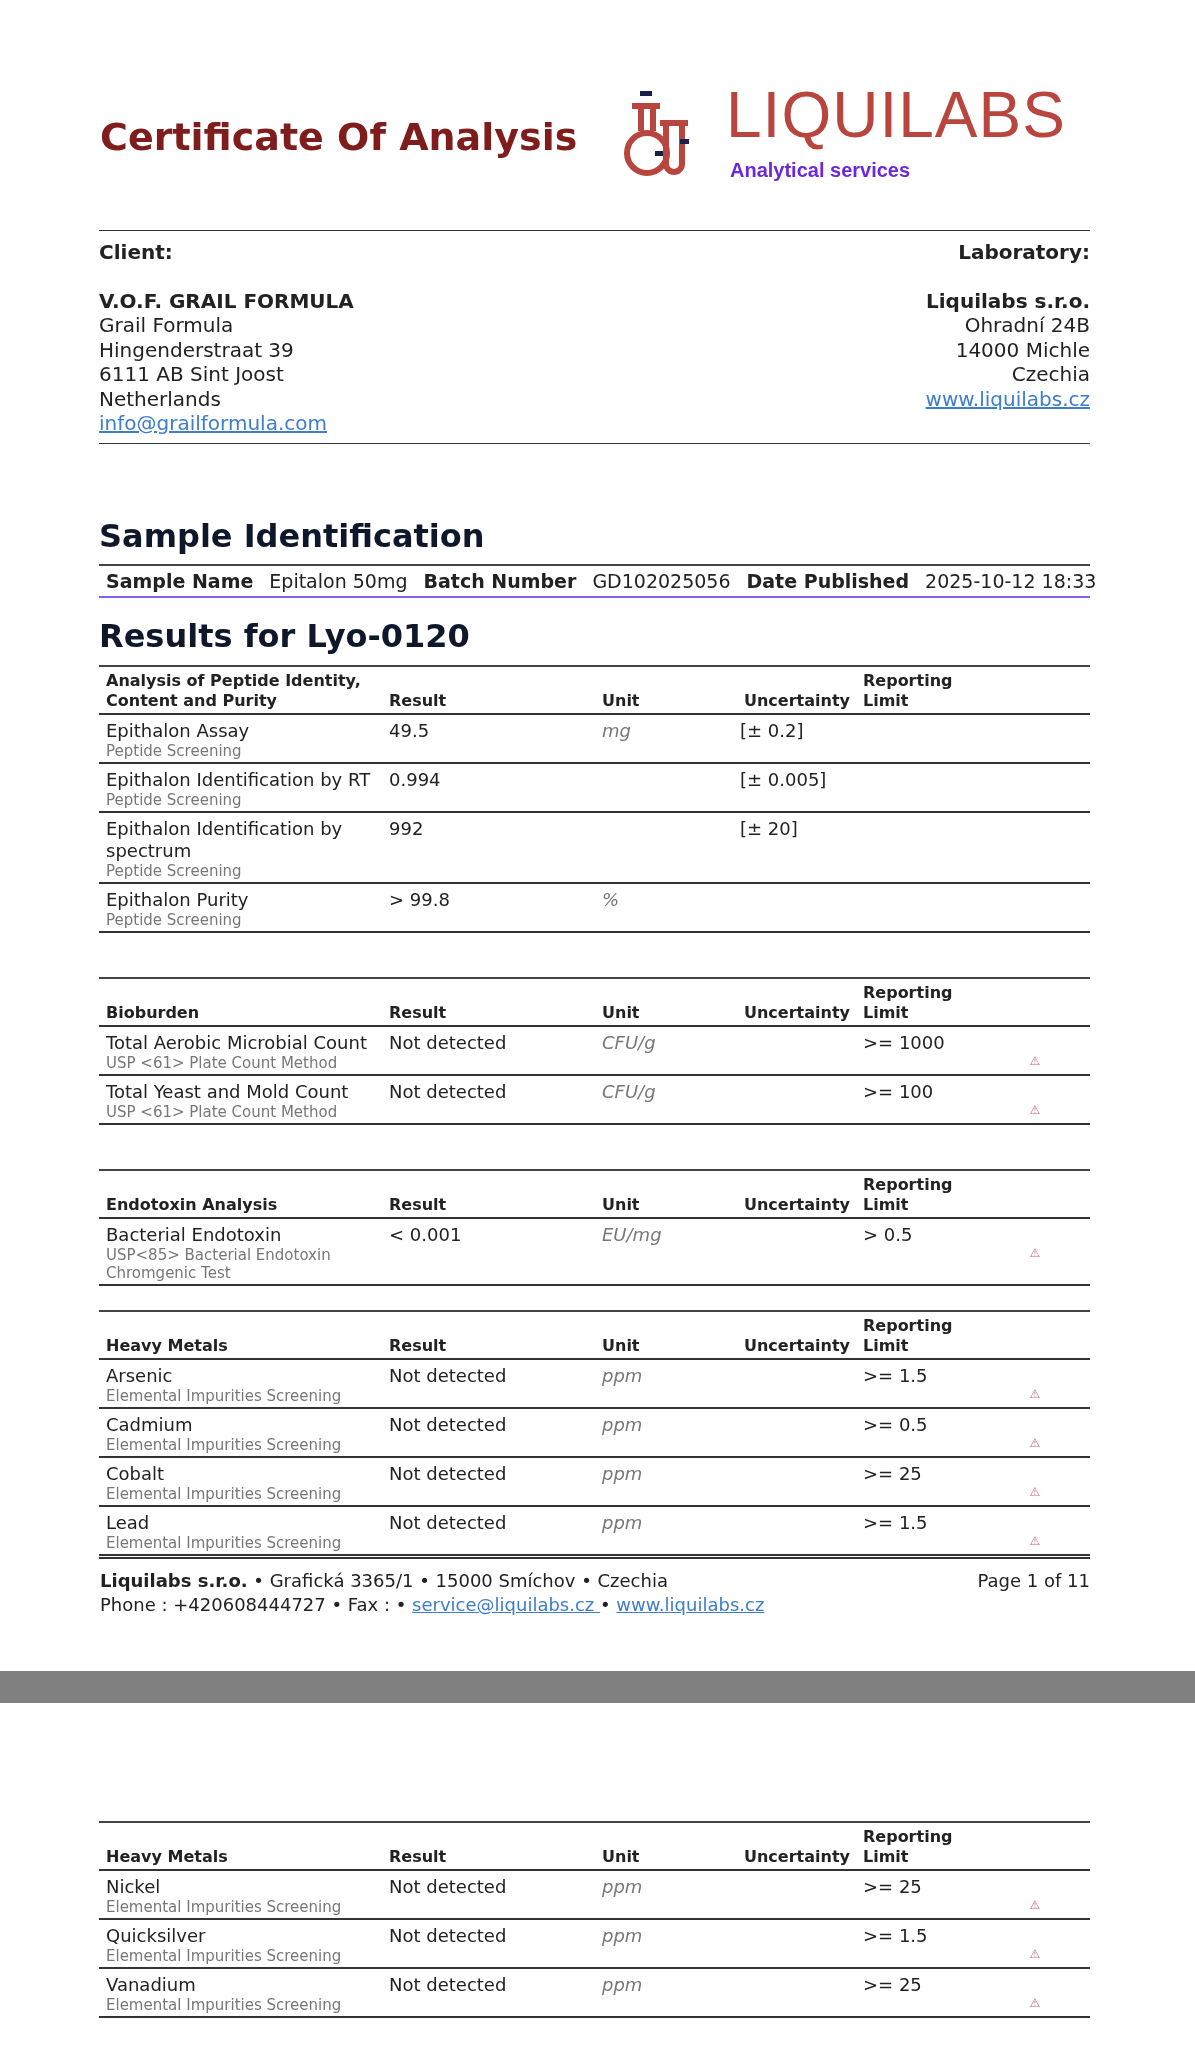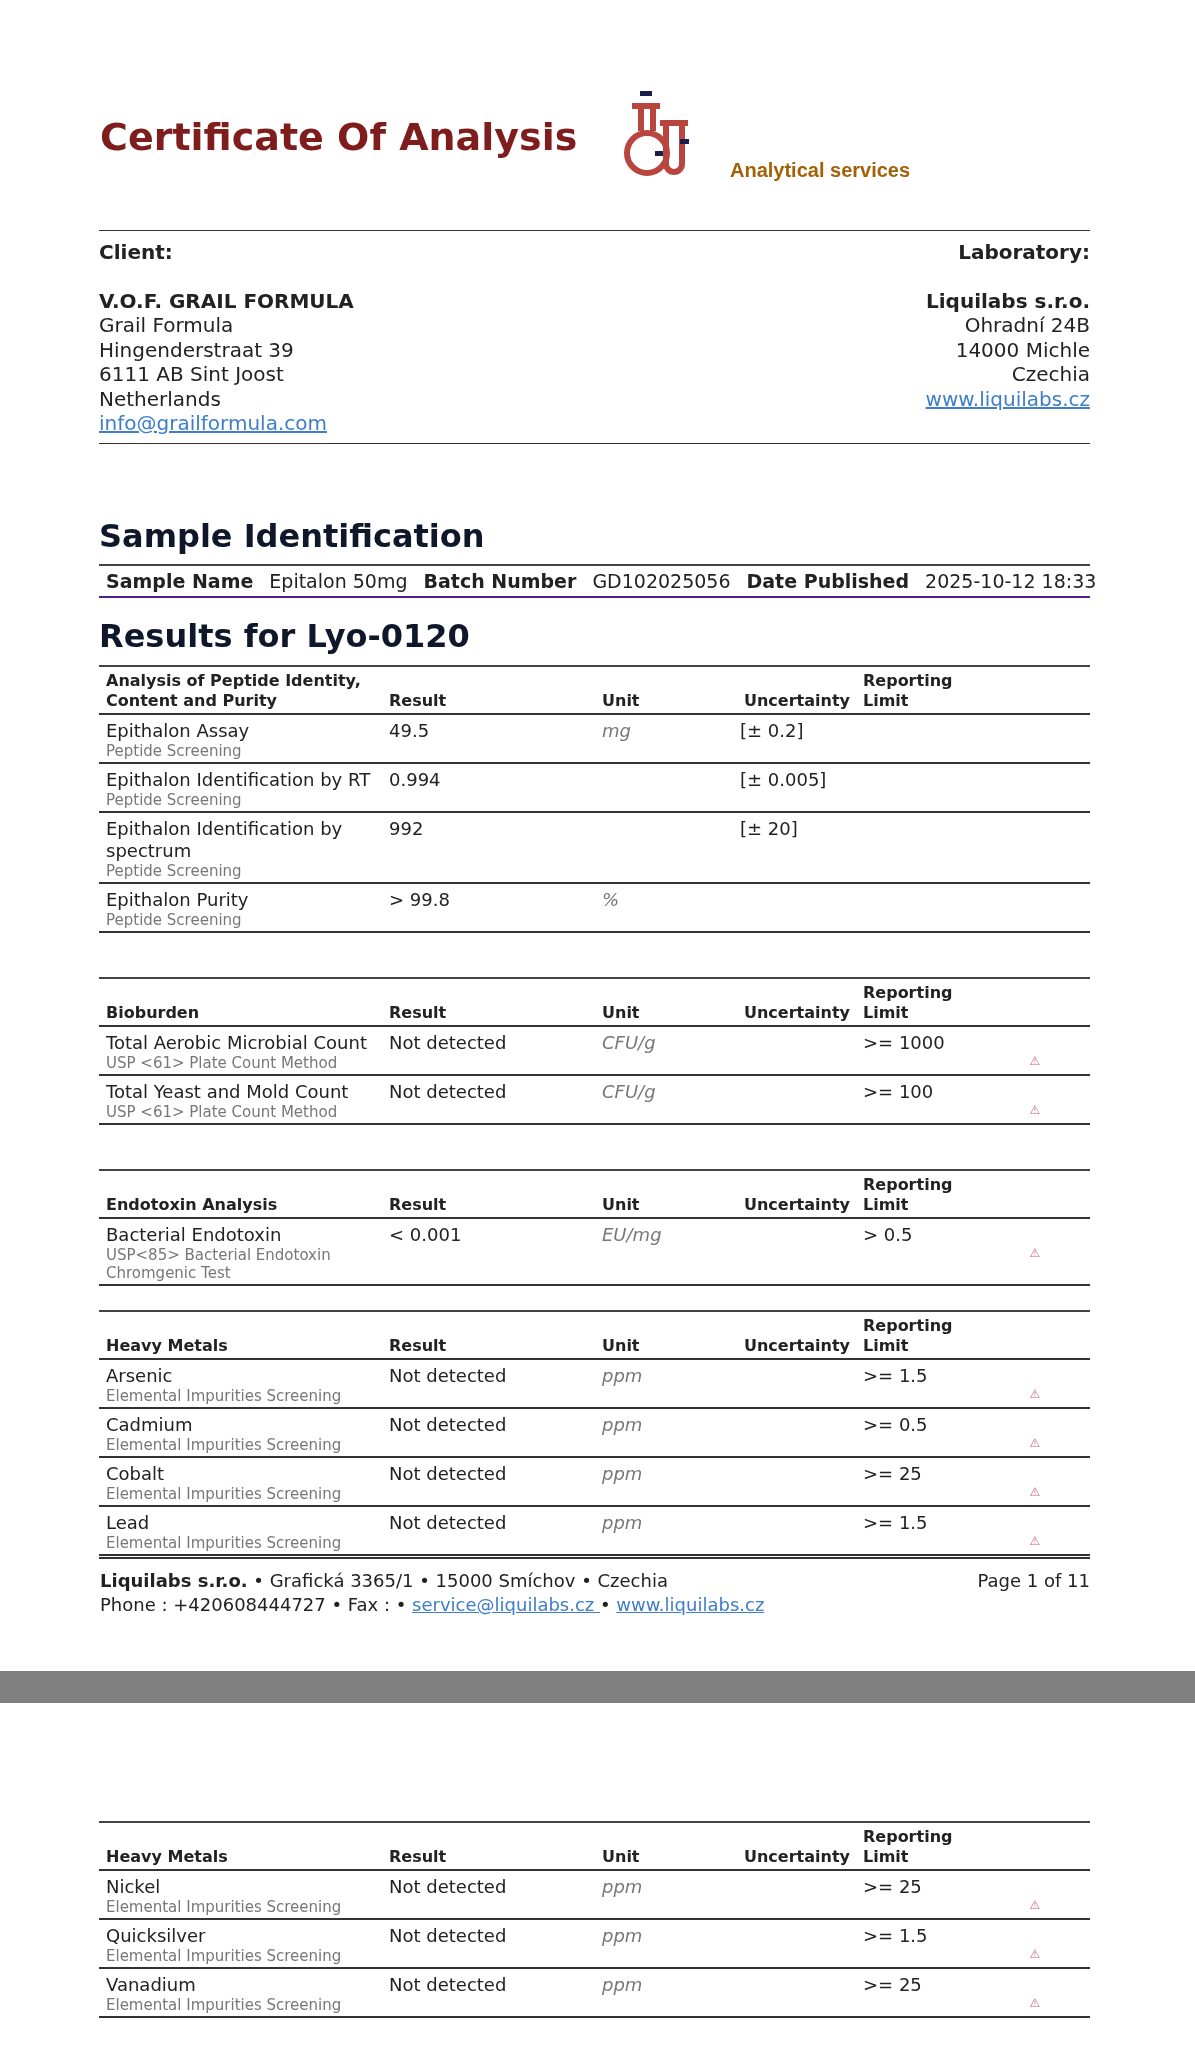--- a/index.html
+++ b/index.html
@@ -8,37 +8,37 @@
   .page { position: absolute; left: 0; width: 1195px; background: #fff; }
   .page1 { top: 0; height: 1671px; }
   .sep { position: absolute; left: 0; top: 1671px; width: 1195px; height: 32px; background: #808080; }
   .page2 { top: 1703px; height: 343px; }
 
   
   .doc-title { position: absolute; left: 100px; top: 115px; font-size: 38px; font-weight: bold; color: #7f1d1d; }
   .logo { position: absolute; left: 624px; top: 86px; width: 470px; height: 100px; }
   .logo-word { position: absolute; left: 102px; top: -8px; font-size: 64px; font-weight: 200; color: #b8453e;
                letter-spacing: 1px; font-family: "Liberation Sans", sans-serif; -webkit-text-stroke: 0; }
-  .logo-sub { position: absolute; left: 106px; top: 73px; font-size: 20px; font-weight: bold; color: #a16207;
+  .logo-sub { position: absolute; left: 106px; top: 73px; font-size: 20px; font-weight: bold; color: #6d28d9;
               font-family: "Liberation Sans", sans-serif; }
 
   .hr { position: absolute; left: 99px; width: 991px; height: 0; border-top: 1.5px solid #333; }
 
   .addr { position: absolute; top: 240px; font-size: 20px; line-height: 24.5px; }
   .addr.left { left: 99px; }
   .addr.right { right: 105px; text-align: right; }
   .addr .label { font-weight: bold; margin-bottom: 24px; display: block; }
   .addr .org { font-weight: bold; display: block; }
   .addr span { display: block; }
   .addr a { color: #3d7dca; text-decoration: underline; }
 
   h2 { position: absolute; left: 99px; margin: 0; font-size: 32px; font-weight: bold; color: #0f172a; }
 
   .sample-id { position: absolute; left: 99px; top: 564px; width: 991px; height: 30px;
-               border-top: 2px solid #444; border-bottom: 2px solid #4c1d95; font-size: 19px;
+               border-top: 2px solid #444; border-bottom: 2px solid #8b5cf6; font-size: 19px;
                display: flex; align-items: center; white-space: nowrap; }
   .sample-id .k { font-weight: bold; padding: 0 8px 0 7px; }
   .sample-id .v { padding: 0 9px 0 8px; }
 
   table.res { position: absolute; left: 99px; width: 991px; border-collapse: collapse; font-size: 18px; }
   table.res th { font-size: 16px; font-weight: bold; text-align: left; vertical-align: bottom; padding: 4px 6px 2px 7px;
                  line-height: 20px; }
   table.res thead tr { border-top: 2px solid #444; border-bottom: 2px solid #333; }
   table.res td { vertical-align: top; padding: 5px 6px 2px 7px; line-height: 22px; }
   table.res tbody tr { border-bottom: 2px solid #333; }
@@ -71,20 +71,21 @@
       <rect x="16" y="5" width="12" height="5" fill="#1a1f4a"></rect>
       <rect x="8" y="17" width="28" height="6" fill="#b8453e"></rect>
       <rect x="14" y="23" width="6" height="22" fill="#b8453e"></rect>
       <rect x="26" y="23" width="6" height="22" fill="#b8453e"></rect>
       <circle cx="23" cy="67" r="20" fill="none" stroke="#b8453e" stroke-width="6"></circle>
       <rect x="31" y="65" width="10" height="5" fill="#1a1f4a"></rect>
       <rect x="36" y="34" width="28" height="6" fill="#b8453e"></rect>
       <path d="M42 40 V78 a8 8 0 0 0 16 0 V40" fill="none" stroke="#b8453e" stroke-width="6"></path>
       <rect x="56" y="53" width="9" height="5" fill="#1a1f4a"></rect>
     </svg>
+    <div class="logo-word">LIQUILABS</div>
     <div class="logo-sub">Analytical services</div>
   </div>
 
   <div class="hr" style="top:230px;"></div>
 
   <div class="addr left">
     <span class="label">Client:</span>
     <span class="org">V.O.F. GRAIL FORMULA</span>
     <span>Grail Formula</span>
     <span>Hingenderstraat 39</span>

